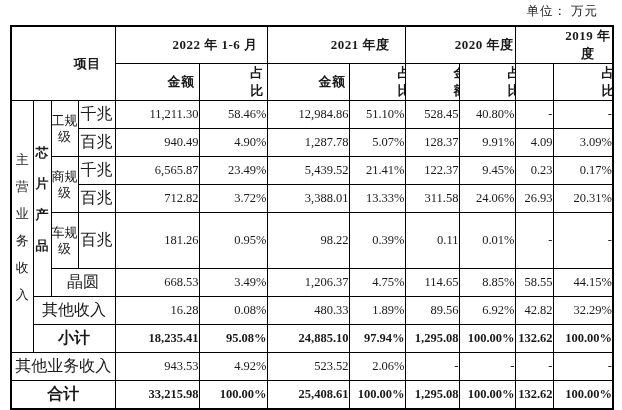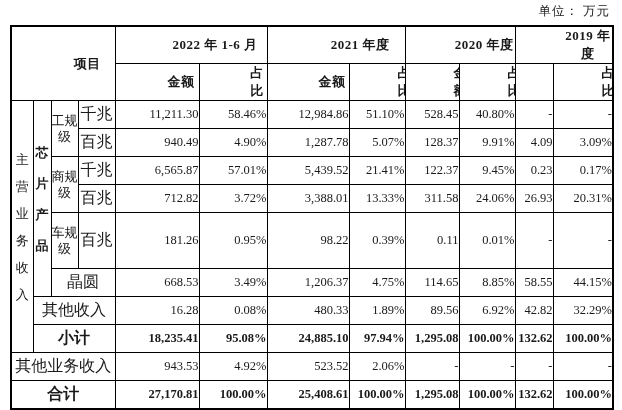--- a/index.html
+++ b/index.html
@@ -9,21 +9,21 @@
     height: 410px;
     background: #ffffff;
     font-family: "Liberation Serif", "DejaVu Serif", serif;
     color: #1a1a1a;
     position: relative;
     overflow: hidden;
   }
   .unit-label {
     position: absolute;
     top: 3px;
-    right: 12px;
+    right: 24px;
     font-size: 12.5px;
     letter-spacing: 1px;
   }
   table.fin {
     border-collapse: collapse;
     table-layout: fixed;
     width: 602px;
     margin: 25px 0 0 10px;
     border: 2px solid #000;
   }
@@ -128,21 +128,21 @@
     <td class="num">128.37</td>
     <td class="num">9.91%</td>
     <td class="num">4.09</td>
     <td class="num">3.09%</td>
   </tr>
 
   <tr class="h-std">
     <td class="vlbl v-grade" rowspan="2">商规级</td>
     <td class="lbl">千兆</td>
     <td class="num">6,565.87</td>
-    <td class="num">57.01%</td>
+    <td class="num">23.49%</td>
     <td class="num">5,439.52</td>
     <td class="num">21.41%</td>
     <td class="num">122.37</td>
     <td class="num">9.45%</td>
     <td class="num">0.23</td>
     <td class="num">0.17%</td>
   </tr>
 
   <tr class="h-std">
     <td class="lbl">百兆</td>
@@ -212,21 +212,21 @@
     <td class="num">523.52</td>
     <td class="num">2.06%</td>
     <td class="num">-</td>
     <td class="num">-</td>
     <td class="num">-</td>
     <td class="num">-</td>
   </tr>
 
   <tr class="h-std bold">
     <td class="lbl" colspan="4">合计</td>
-    <td class="num">27,170.81</td>
+    <td class="num">33,215.98</td>
     <td class="num">100.00%</td>
     <td class="num">25,408.61</td>
     <td class="num">100.00%</td>
     <td class="num">1,295.08</td>
     <td class="num">100.00%</td>
     <td class="num">132.62</td>
     <td class="num">100.00%</td>
   </tr>
 </tbody>
   </table>

